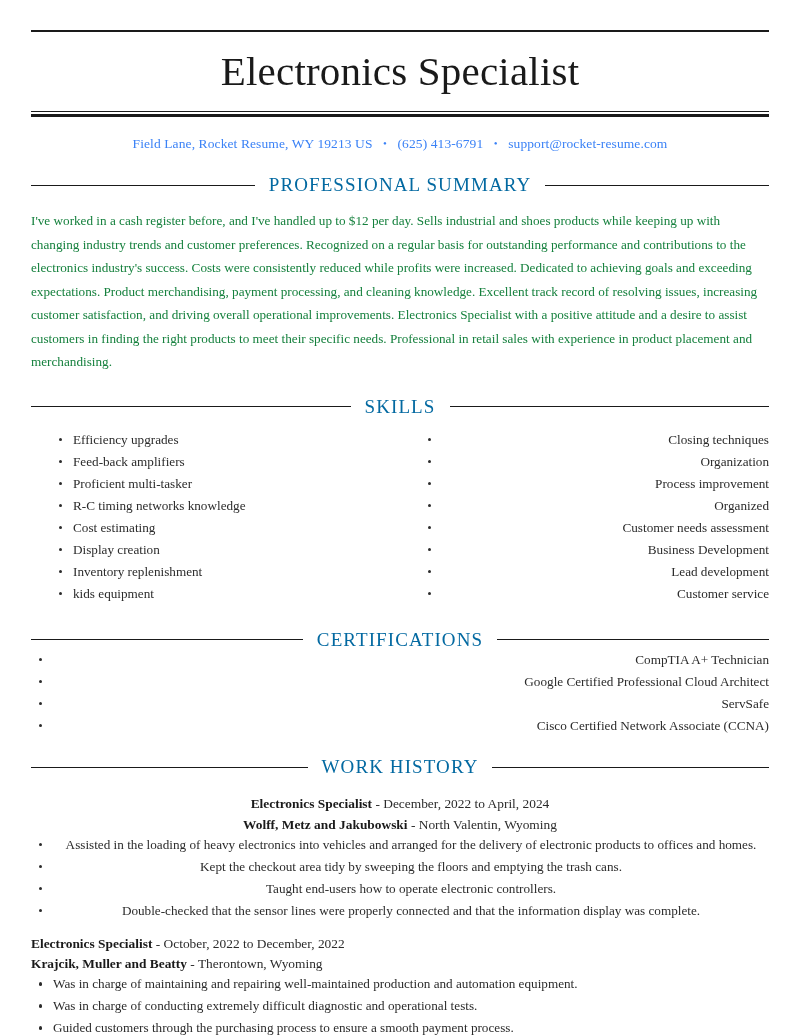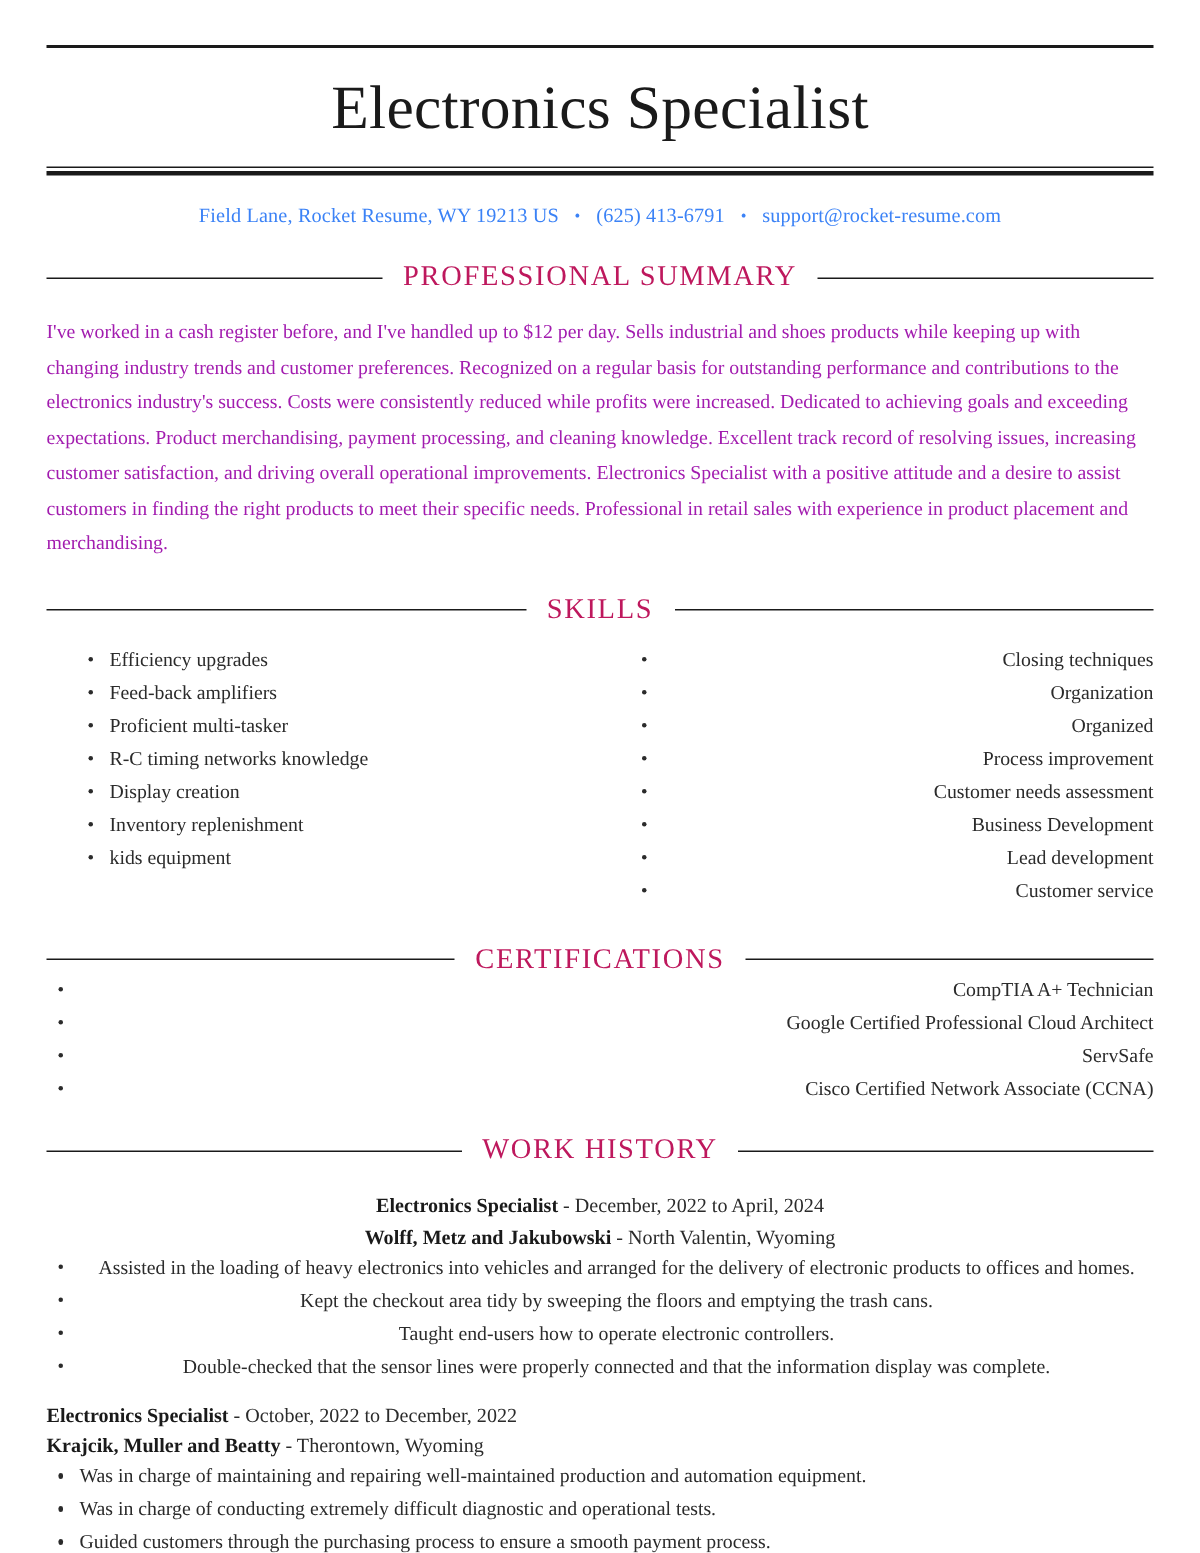--- a/index.html
+++ b/index.html
@@ -74,32 +74,32 @@
   }
   .section-head .line {
     flex: 1 1 auto;
     height: 0;
     border-top: 1.6px solid #1a1a1a;
   }
   .section-head .label {
     flex: 0 0 auto;
     font-size: 19px;
     letter-spacing: 1.1px;
-    color: #be185d;
+    color: #0369a1;
     white-space: nowrap;
     font-weight: 400;
   }
 
   
   .summary {
     font-size: 13.2px;
     line-height: 1.78;
     text-align: left;
     margin-top: 13px;
-    color: #a21caf;
+    color: #15803d;
   }
 
   
   ul.bullets {
     list-style: none;
     margin: 0;
     padding: 0;
   }
   ul.bullets li {
     position: relative;
@@ -200,31 +200,32 @@
     <span class="label">SKILLS</span>
     <span class="line"></span>
   </div>
   <div class="skills-wrap">
     <div class="skills-col left">
       <ul class="bullets">
         <li>Efficiency upgrades</li>
         <li>Feed-back amplifiers</li>
         <li>Proficient multi-tasker</li>
         <li>R-C timing networks knowledge</li>
+        <li>Cost estimating</li>
         <li>Display creation</li>
         <li>Inventory replenishment</li>
         <li>kids equipment</li>
       </ul>
     </div>
     <div class="skills-col right">
       <ul class="bullets">
         <li>Closing techniques</li>
         <li>Organization</li>
+        <li>Process improvement</li>
         <li>Organized</li>
-        <li>Process improvement</li>
         <li>Customer needs assessment</li>
         <li>Business Development</li>
         <li>Lead development</li>
         <li>Customer service</li>
       </ul>
     </div>
   </div>
 
   <div class="section-head">
     <span class="line"></span>

